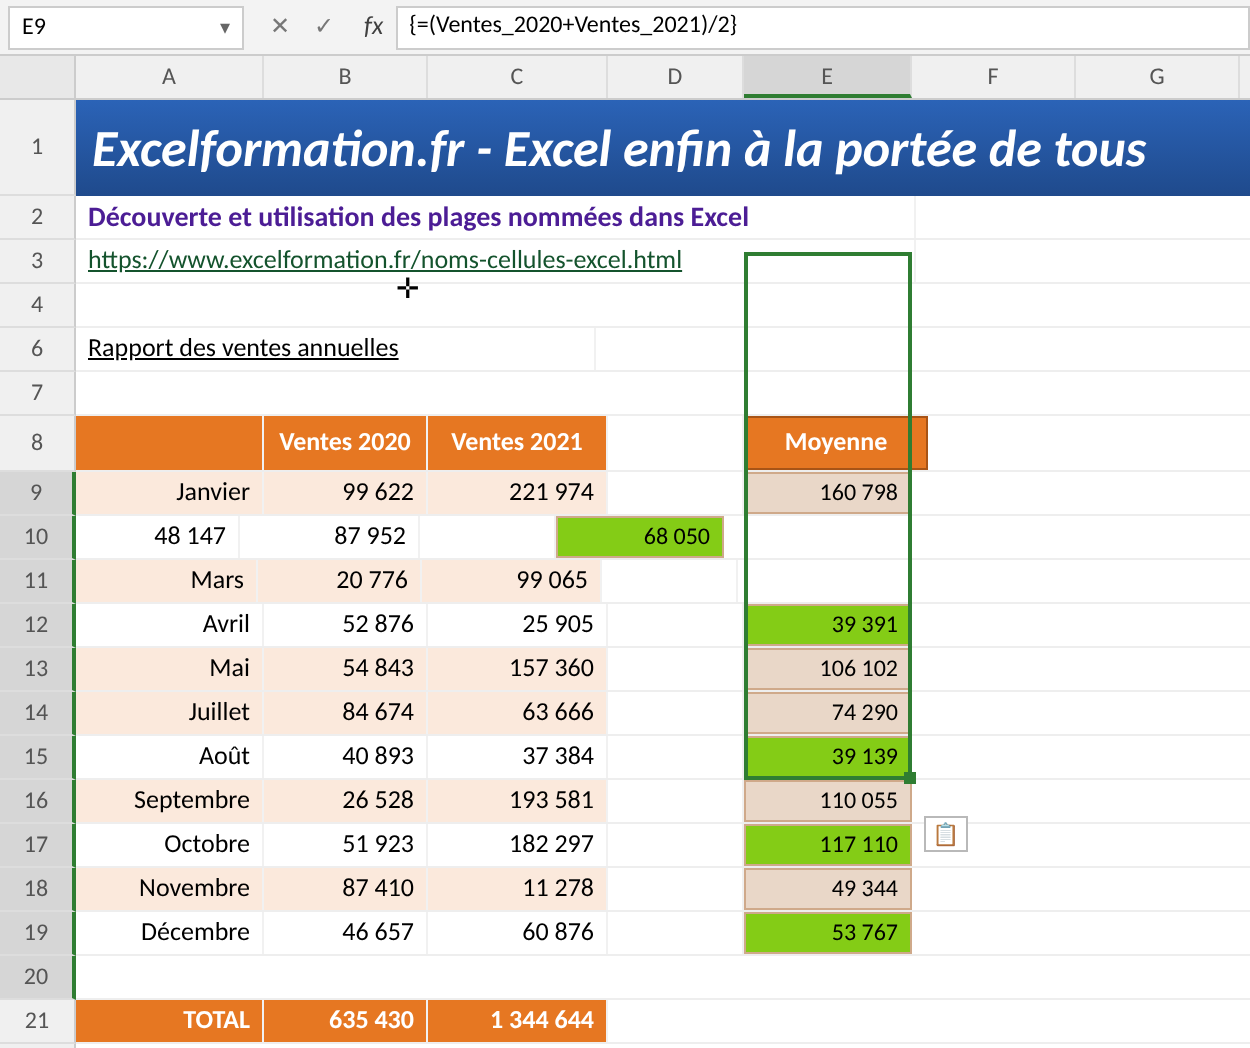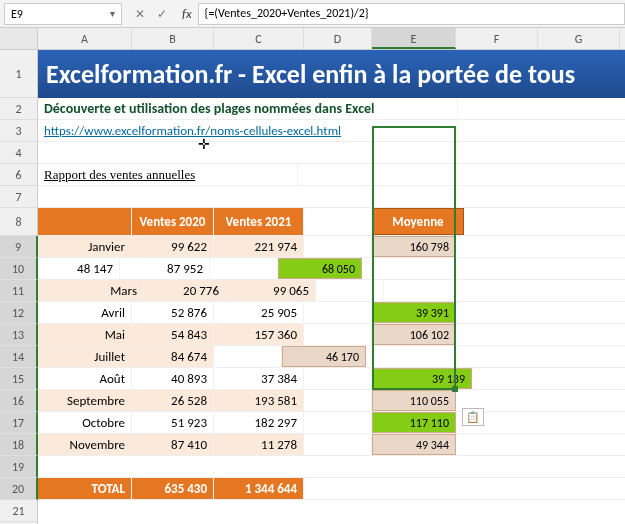--- a/index.html
+++ b/index.html
@@ -20,29 +20,29 @@
 
   .sheet { display:flex; }
   .row-headers { width:38px; background:#f0f0f0; }
   .row-h { height:22px; text-align:center; line-height:22px; border-bottom:1px solid #ddd; border-right:1px solid #ccc; color:#555; font-size:12px;}
   .row-h.big { height:48px; line-height:48px; }
   .row-h.r8 { height:28px; line-height:28px; }
   .row-h.sel { background:#d6d6d6; border-right:2px solid #2f7d32; }
 
   .cells { position:relative; flex:1; }
   .row { display:flex; height:22px; border-bottom:1px solid #eee; }
-  .row.big { height:48px; }
+  .row.big { height:48px;font-style:italic; }
   .row.r8 { height:28px; }
   .cell { border-right:1px solid #f1f1f1; padding:0 6px; display:flex; align-items:center; overflow:hidden; white-space:nowrap;}
   .cell.right { justify-content:flex-end; }
 
   .banner { position:absolute; left:0; top:0; height:48px; width:587px; background:#2a5ba8; background:linear-gradient(#2b63b7,#1f4a8c); color:#fff; font-size:26px; font-weight:bold; display:flex; align-items:center; padding:0 8px; overflow:hidden; }
-  .subtitle { font-weight:bold; color:#14532d; font-size:14px; }
-  .link { color:#0369a1; text-decoration:underline; font-size:13px;}
-  .caption { text-decoration:underline; font-size:13px;font-family:Liberation Serif, serif; }
+  .subtitle { font-weight:bold; color:#4c1d95; font-size:14px; }
+  .link { color:#14532d; text-decoration:underline; font-size:13px;}
+  .caption { text-decoration:underline; font-size:13px; }
 
   .hdr-cell { background:#e67722; color:#fff; font-weight:bold; justify-content:center; }
   .hdr-cell.first { justify-content:flex-end; }
   .data-odd { background:#fbe9dc; }
   .data-even { background:#fff; }
   .total-row .cell { background:#e67722; color:#fff; font-weight:bold; }
 
   .moy-hdr { background:#e67722; color:#fff; font-weight:bold; justify-content:center; border:1px solid #a85416;}
   .moy-cell { background:#e9d7c8; justify-content:flex-end; border:1px solid #cfa98a; font-size:12px;}
   .moy-cell.even { background:#84cc16; }
@@ -144,21 +144,21 @@
           <div class="cell cD" style="width:68px"></div>
           <div class="cell moy-cell  cE" style="width:84px">160 798</div>
         </div>
         <div class="row">
           <div class="cell right cB data-even" style="width:82px">48 147</div>
           <div class="cell right cC data-even" style="width:90px">87 952</div>
           <div class="cell cD" style="width:68px"></div>
           <div class="cell moy-cell even cE" style="width:84px">68 050</div>
         </div>
         <div class="row">
-          <div class="cell right cA data-odd" style="width:106px">Mars</div>
+          <div class="cell right cA data-odd" style="width:91px">Mars</div>
           <div class="cell right cB data-odd" style="width:82px">20 776</div>
           <div class="cell right cC data-odd" style="width:90px">99 065</div>
           <div class="cell cD" style="width:68px"></div>
         </div>
         <div class="row">
           <div class="cell right cA data-even" style="width:94px">Avril</div>
           <div class="cell right cB data-even" style="width:82px">52 876</div>
           <div class="cell right cC data-even" style="width:90px">25 905</div>
           <div class="cell cD" style="width:68px"></div>
           <div class="cell moy-cell even cE" style="width:84px">39 391</div>
@@ -166,29 +166,30 @@
         <div class="row">
           <div class="cell right cA data-odd" style="width:94px">Mai</div>
           <div class="cell right cB data-odd" style="width:82px">54 843</div>
           <div class="cell right cC data-odd" style="width:90px">157 360</div>
           <div class="cell cD" style="width:68px"></div>
           <div class="cell moy-cell  cE" style="width:84px">106 102</div>
         </div>
         <div class="row">
           <div class="cell right cA data-odd" style="width:94px">Juillet</div>
           <div class="cell right cB data-odd" style="width:82px">84 674</div>
-          <div class="cell cD" style="width:68px"></div>
-          <div class="cell moy-cell  cE" style="width:84px">46 170</div>
+          <div class="cell right cC data-odd" style="width:90px">63 666</div>
+          <div class="cell cD" style="width:68px"></div>
+          <div class="cell moy-cell  cE" style="width:84px">74 290</div>
         </div>
         <div class="row">
           <div class="cell right cA data-even" style="width:94px">Août</div>
           <div class="cell right cB data-even" style="width:82px">40 893</div>
           <div class="cell right cC data-even" style="width:90px">37 384</div>
           <div class="cell cD" style="width:68px"></div>
-          <div class="cell moy-cell even cE" style="width:100px">39 139</div>
+          <div class="cell moy-cell even cE" style="width:84px">39 139</div>
         </div>
         <div class="row">
           <div class="cell right cA data-odd" style="width:94px">Septembre</div>
           <div class="cell right cB data-odd" style="width:82px">26 528</div>
           <div class="cell right cC data-odd" style="width:90px">193 581</div>
           <div class="cell cD" style="width:68px"></div>
           <div class="cell moy-cell  cE" style="width:84px">110 055</div>
         </div>
         <div class="row">
           <div class="cell right cA data-even" style="width:94px">Octobre</div>
@@ -196,20 +197,27 @@
           <div class="cell right cC data-even" style="width:90px">182 297</div>
           <div class="cell cD" style="width:68px"></div>
           <div class="cell moy-cell even cE" style="width:84px">117 110</div>
         </div>
         <div class="row">
           <div class="cell right cA data-odd" style="width:94px">Novembre</div>
           <div class="cell right cB data-odd" style="width:82px">87 410</div>
           <div class="cell right cC data-odd" style="width:90px">11 278</div>
           <div class="cell cD" style="width:68px"></div>
           <div class="cell moy-cell  cE" style="width:84px">49 344</div>
+        </div>
+        <div class="row">
+          <div class="cell right cA data-even" style="width:94px">Décembre</div>
+          <div class="cell right cB data-even" style="width:82px">46 657</div>
+          <div class="cell right cC data-even" style="width:90px">60 876</div>
+          <div class="cell cD" style="width:68px"></div>
+          <div class="cell moy-cell even cE" style="width:84px">53 767</div>
         </div>
       </div>
 
     <div class="row"></div>
 
     <div class="row total-row">
       <div class="cell cA right" style="width:94px">TOTAL</div>
       <div class="cell cB right" style="width:82px">635 430</div>
       <div class="cell cC right" style="width:90px">1 344 644</div>
     </div>

